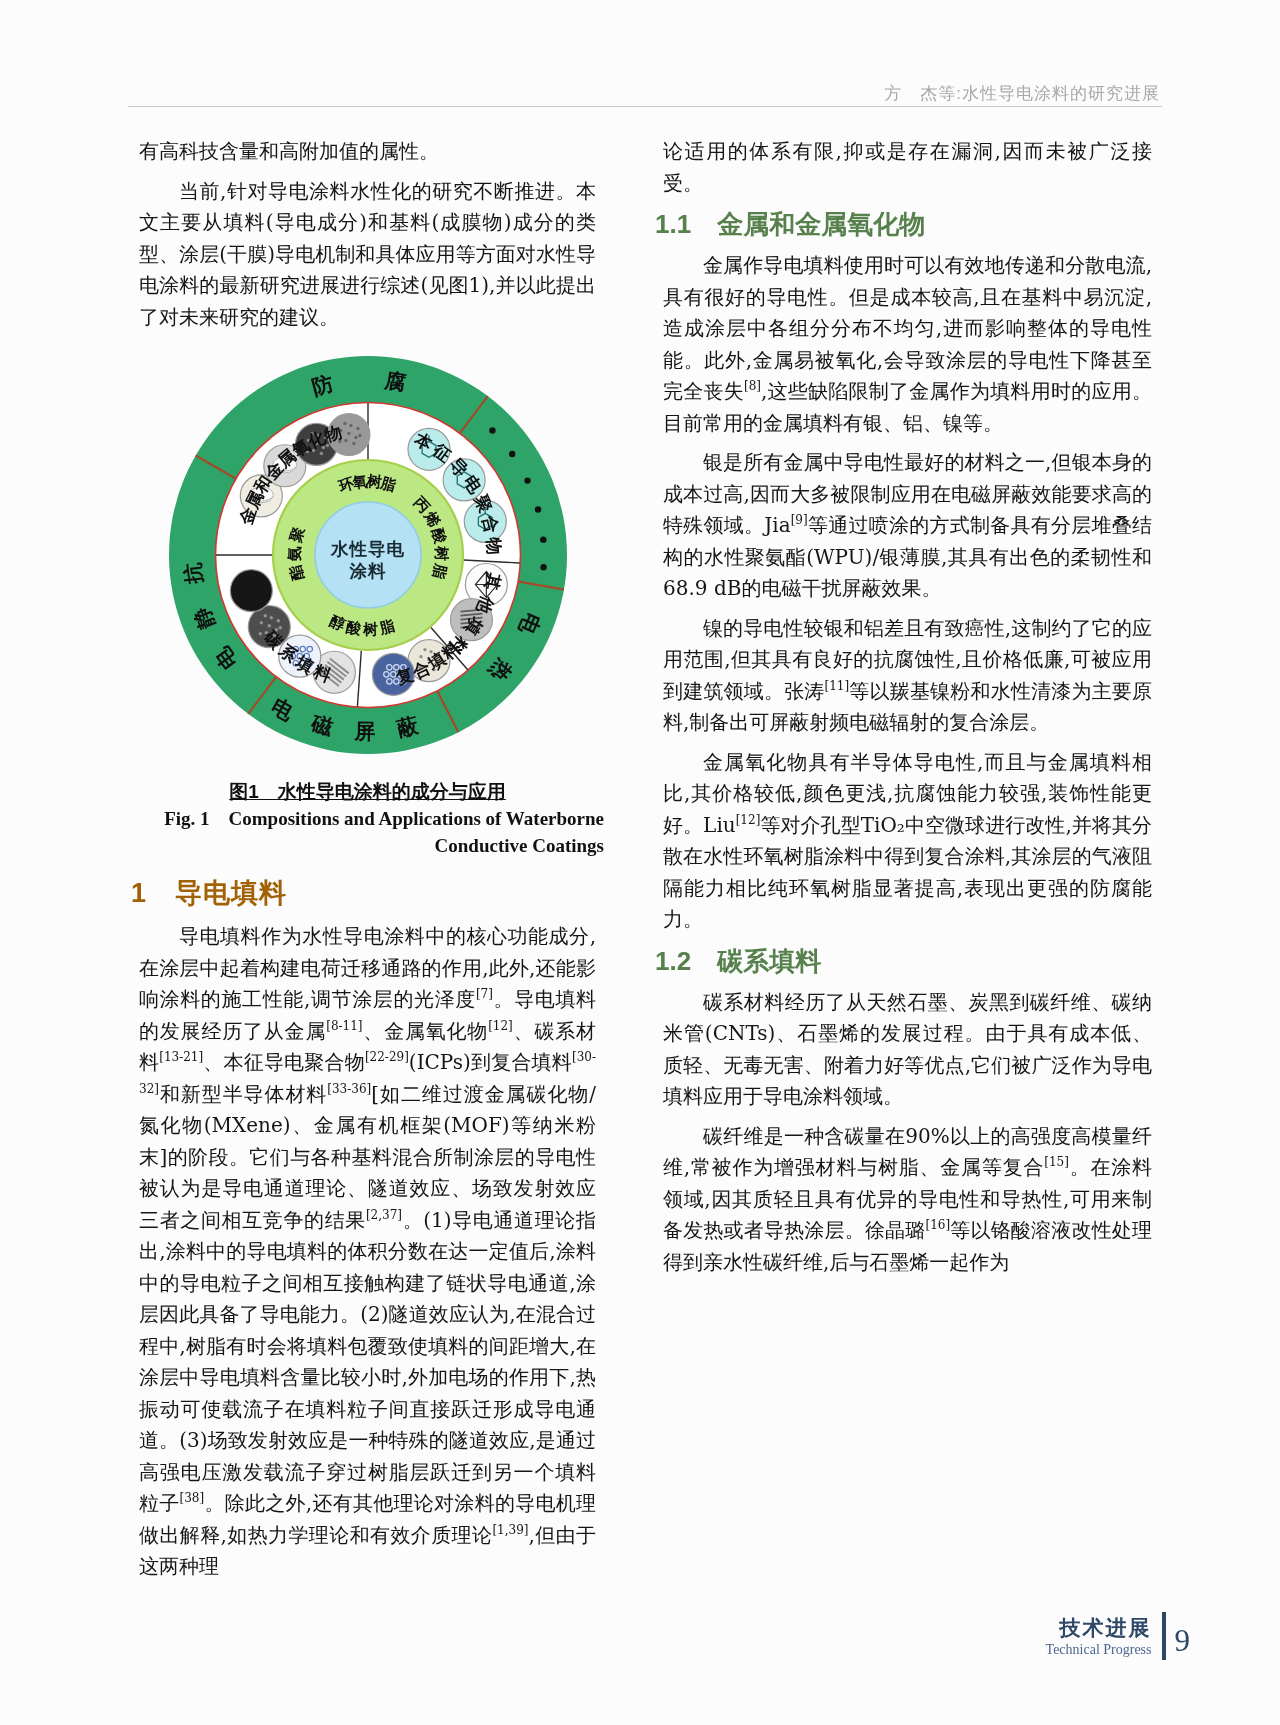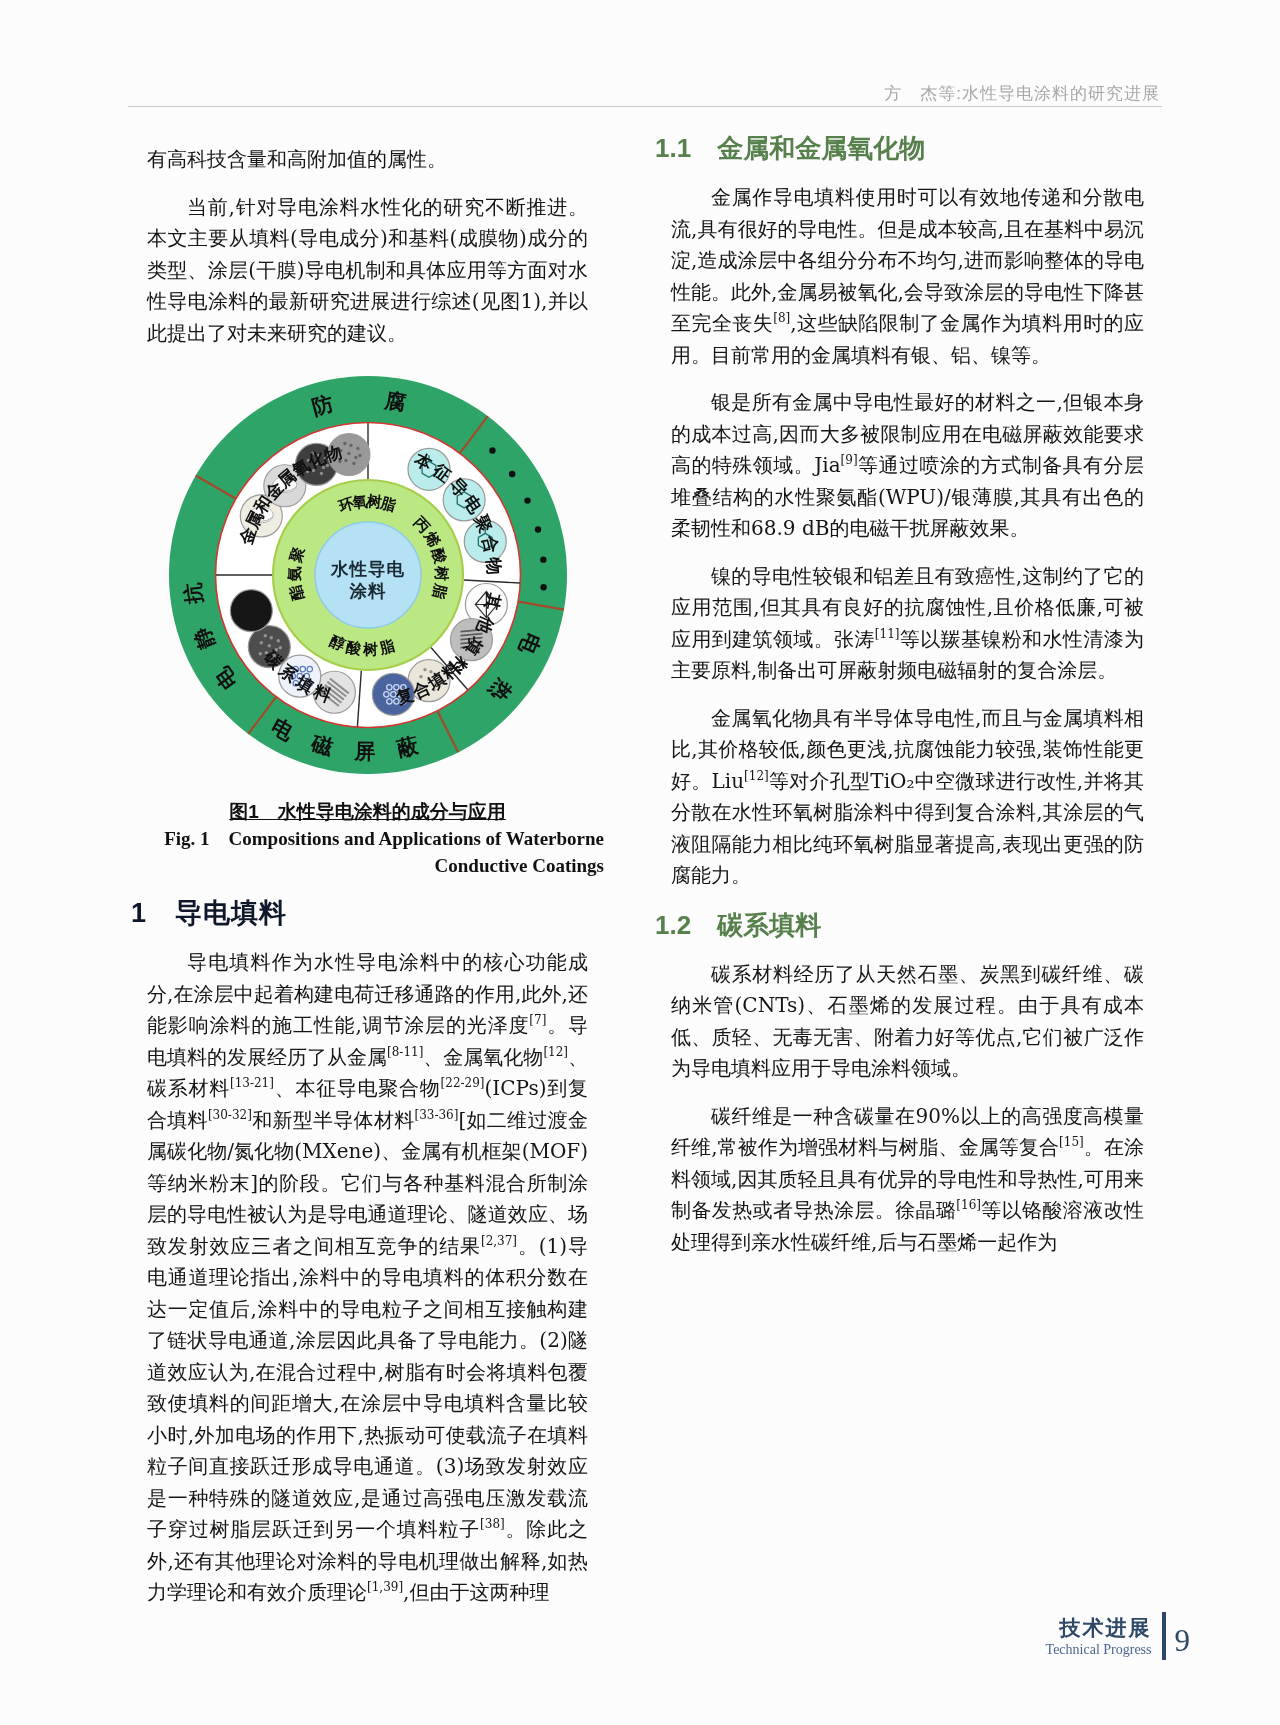--- a/index.html
+++ b/index.html
@@ -14,35 +14,35 @@
     font-family:"Liberation Sans",sans-serif;
     font-size:17px;color:#a8a8a8;letter-spacing:1px;
   }
   .head-rule{
     position:absolute;top:106px;left:128px;right:118px;
     border-top:1px solid #c9c9c9;height:0;
   }
   .col{position:absolute;top:128px;}
   .col-left{left:131px;width:473px;}
   .col-right{left:655px;width:505px;}
-  p.body{font-size:20px;line-height:31.5px;text-align:justify;margin:16px;}
+  p.body{font-size:20px;line-height:31.5px;text-align:justify;margin:8px;}
   p.indent{text-indent:2em;}
   sup{font-size:12px;line-height:0;}
   .fig-wrap{text-align:center;margin-top:12px;}
   .cap-zh{
     text-align:center;font-family:"Liberation Sans",sans-serif;
     font-weight:bold;font-size:19px;margin-top:10px;color:#111;text-decoration:underline;
   }
   .cap-en{
     text-align:right;font-family:"Liberation Serif",serif;
     font-weight:bold;font-size:19px;line-height:27px;color:#111;
   }
   .h1-sec{
     font-family:"Liberation Sans",sans-serif;font-weight:bold;
-    font-size:27px;color:#0f172a;margin:16px 0 10px 0;letter-spacing:1px;
+    font-size:27px;color:#a16207;margin:16px 0 10px 0;letter-spacing:1px;
   }
   .h2-sec{
     font-family:"Liberation Sans",sans-serif;font-weight:bold;
     font-size:26px;color:#56804c;margin:3px 0 3px 0;
   }
   .footer{
     position:absolute;top:1612px;left:990px;width:200px;
     display:flex;align-items:center;justify-content:flex-end;
   }
   .footer-labels{text-align:right;}
@@ -306,20 +306,21 @@
   <div class="cap-en">
     <div>Fig. 1　Compositions and Applications of Waterborne</div>
     <div>Conductive Coatings</div>
   </div>
 
   <div class="h1-sec">1　导电填料</div>
   <p class="body indent">导电填料作为水性导电涂料中的核心功能成分,在涂层中起着构建电荷迁移通路的作用,此外,还能影响涂料的施工性能,调节涂层的光泽度<sup>[7]</sup>。导电填料的发展经历了从金属<sup>[8-11]</sup>、金属氧化物<sup>[12]</sup>、碳系材料<sup>[13-21]</sup>、本征导电聚合物<sup>[22-29]</sup>(ICPs)到复合填料<sup>[30-32]</sup>和新型半导体材料<sup>[33-36]</sup>[如二维过渡金属碳化物/氮化物(MXene)、金属有机框架(MOF)等纳米粉末]的阶段。它们与各种基料混合所制涂层的导电性被认为是导电通道理论、隧道效应、场致发射效应三者之间相互竞争的结果<sup>[2,37]</sup>。(1)导电通道理论指出,涂料中的导电填料的体积分数在达一定值后,涂料中的导电粒子之间相互接触构建了链状导电通道,涂层因此具备了导电能力。(2)隧道效应认为,在混合过程中,树脂有时会将填料包覆致使填料的间距增大,在涂层中导电填料含量比较小时,外加电场的作用下,热振动可使载流子在填料粒子间直接跃迁形成导电通道。(3)场致发射效应是一种特殊的隧道效应,是通过高强电压激发载流子穿过树脂层跃迁到另一个填料粒子<sup>[38]</sup>。除此之外,还有其他理论对涂料的导电机理做出解释,如热力学理论和有效介质理论<sup>[1,39]</sup>,但由于这两种理</p>
 </div>
 
 <div class="col col-right">
+  <p class="body">论适用的体系有限,抑或是存在漏洞,因而未被广泛接受。</p>
   <div class="h2-sec">1.1　金属和金属氧化物</div>
   <p class="body indent">金属作导电填料使用时可以有效地传递和分散电流,具有很好的导电性。但是成本较高,且在基料中易沉淀,造成涂层中各组分分布不均匀,进而影响整体的导电性能。此外,金属易被氧化,会导致涂层的导电性下降甚至完全丧失<sup>[8]</sup>,这些缺陷限制了金属作为填料用时的应用。目前常用的金属填料有银、铝、镍等。</p>
   <p class="body indent">银是所有金属中导电性最好的材料之一,但银本身的成本过高,因而大多被限制应用在电磁屏蔽效能要求高的特殊领域。Jia<sup>[9]</sup>等通过喷涂的方式制备具有分层堆叠结构的水性聚氨酯(WPU)/银薄膜,其具有出色的柔韧性和68.9 dB的电磁干扰屏蔽效果。</p>
   <p class="body indent">镍的导电性较银和铝差且有致癌性,这制约了它的应用范围,但其具有良好的抗腐蚀性,且价格低廉,可被应用到建筑领域。张涛<sup>[11]</sup>等以羰基镍粉和水性清漆为主要原料,制备出可屏蔽射频电磁辐射的复合涂层。</p>
   <p class="body indent">金属氧化物具有半导体导电性,而且与金属填料相比,其价格较低,颜色更浅,抗腐蚀能力较强,装饰性能更好。Liu<sup>[12]</sup>等对介孔型TiO₂中空微球进行改性,并将其分散在水性环氧树脂涂料中得到复合涂料,其涂层的气液阻隔能力相比纯环氧树脂显著提高,表现出更强的防腐能力。</p>
   <div class="h2-sec">1.2　碳系填料</div>
   <p class="body indent">碳系材料经历了从天然石墨、炭黑到碳纤维、碳纳米管(CNTs)、石墨烯的发展过程。由于具有成本低、质轻、无毒无害、附着力好等优点,它们被广泛作为导电填料应用于导电涂料领域。</p>
   <p class="body indent">碳纤维是一种含碳量在90%以上的高强度高模量纤维,常被作为增强材料与树脂、金属等复合<sup>[15]</sup>。在涂料领域,因其质轻且具有优异的导电性和导热性,可用来制备发热或者导热涂层。徐晶璐<sup>[16]</sup>等以铬酸溶液改性处理得到亲水性碳纤维,后与石墨烯一起作为</p>
 </div>
 

